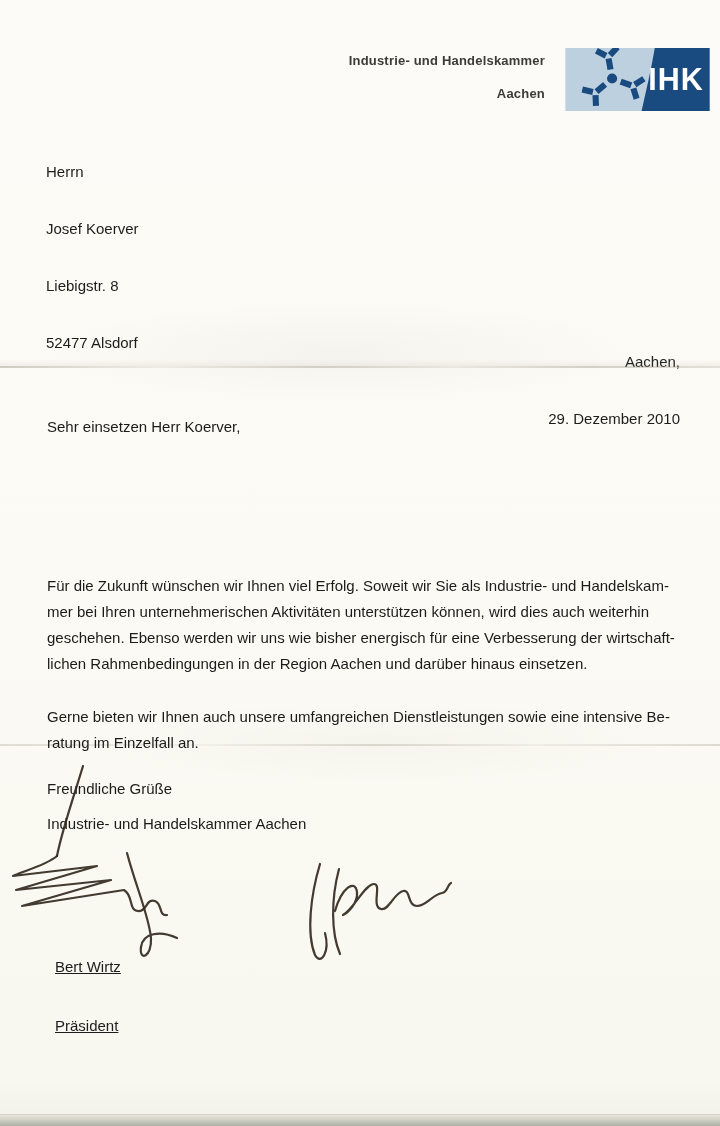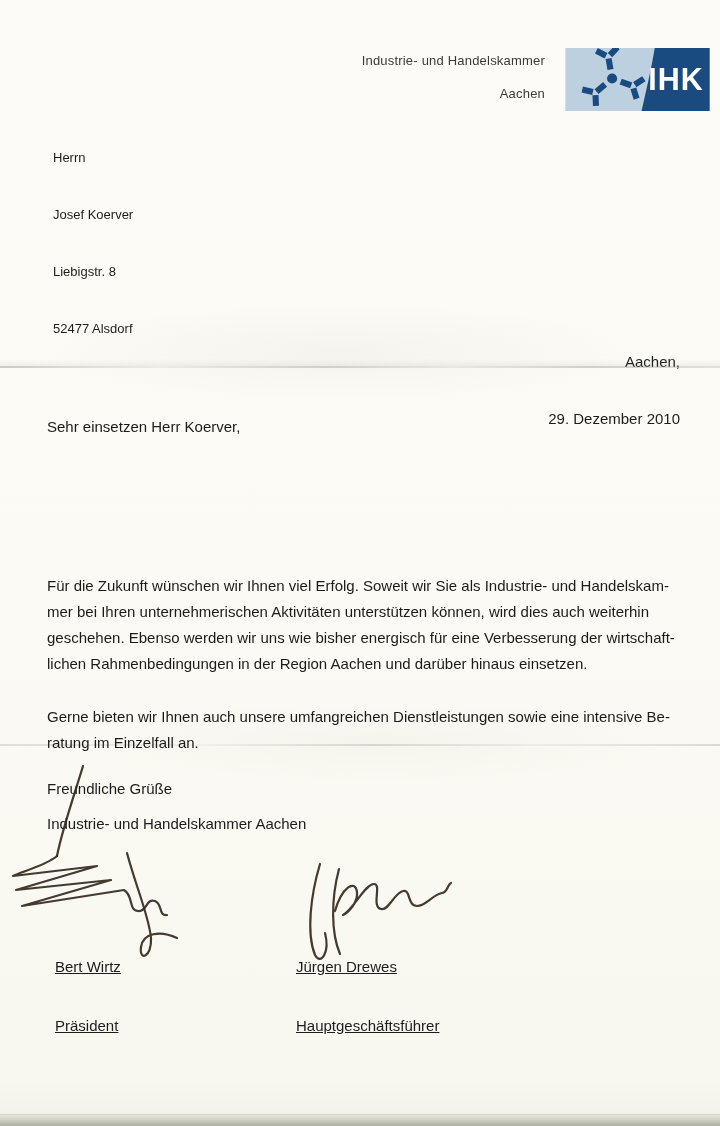--- a/index.html
+++ b/index.html
@@ -12,27 +12,27 @@
     position:absolute;inset:0;
     background:
       radial-gradient(ellipse 420px 70px at 340px 352px, rgba(120,115,95,0.05), transparent 70%),
       radial-gradient(ellipse 420px 60px at 380px 742px, rgba(120,115,95,0.04), transparent 70%),
       linear-gradient(180deg,#fcfbf7 0%,#fbfaf4 55%,#f8f7f0 96%,#f2f1e8 100%);
   }
   .abs{position:absolute;}
   
   .org-name{
     top:36px;right:175px;text-align:right;
-    font-size:13px;font-weight:normal;line-height:16.5px;color:#3b3b38;
+    font-size:13px;font-weight:bold;line-height:16.5px;color:#3b3b38;
     letter-spacing:.2px;white-space:pre;
   }
   .logo-box{top:48px;left:557px;width:161px;height:63px;}
   .logo-box svg{display:block;width:100%;height:100%;}
   
-  .recipient{top:110px;left:46px;font-size:13px;line-height:19px;white-space:pre;margin-left:7px;}
+  .recipient{top:124px;left:46px;font-size:15px;line-height:19px;white-space:pre;}
   .recipient span{display:block;}
   
   .dateline{top:314px;right:40px;text-align:right;font-size:15px;line-height:19px;white-space:pre;}
   .dateline span{display:block;}
   
   .crease{left:0;width:720px;height:2px;pointer-events:none;}
   .crease-1{top:366px;background:linear-gradient(90deg,
      rgba(150,145,128,.45),rgba(150,145,128,.12) 22%,rgba(150,145,128,.38) 45%,
      rgba(150,145,128,.15) 63%,rgba(150,145,128,.4) 82%,rgba(150,145,128,.25));}
   .crease-1::after{content:"";position:absolute;left:0;top:-7px;width:100%;height:7px;
@@ -134,24 +134,20 @@
                C354,909 365,884 374,884 C382,884 371,907 381,909
                C389,911 394,893 403,891 C411,889 407,906 417,906
                C426,906 432,895 442,893 C448,892 447,885 451,883"></path>
     </g>
   </svg>
 
   <div class="abs sig-block sig-left">
     <span>Bert Wirtz</span>
     <span>Präsident</span>
   </div>
-  <div class="abs sig-block sig-right">
-    <span>Jürgen Drewes</span>
-    <span>Hauptgeschäftsführer</span>
-  </div>
 
   <div class="abs footer">
     <span>Theaterstraße 6 - 10, 52062 Aachen | Postfach 10 07 40, 52007 Aachen | Telefon: +49 241 4460-215 | Telefax: +49 241 4460-201</span>
     
   </div>
 
   <div class="abs bottom-edge"></div>
 </div>
 
 </body></html>

